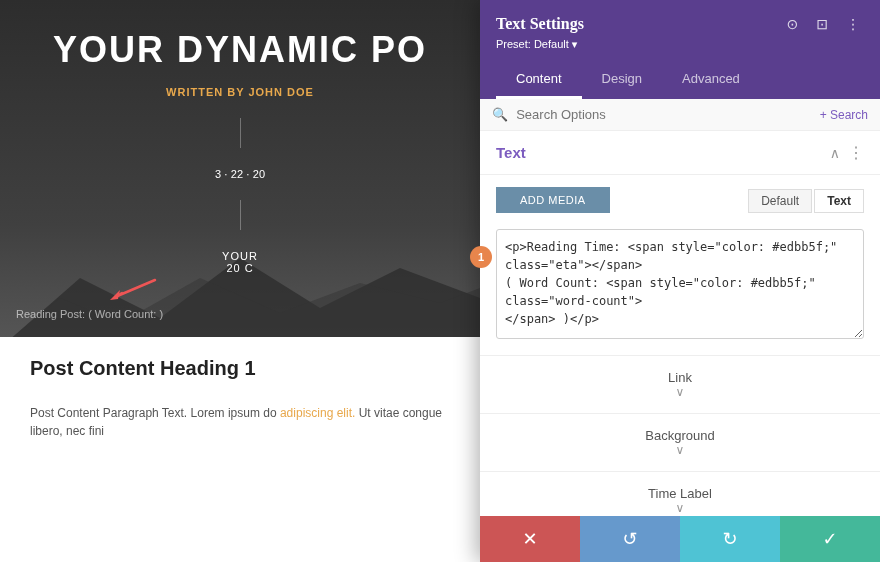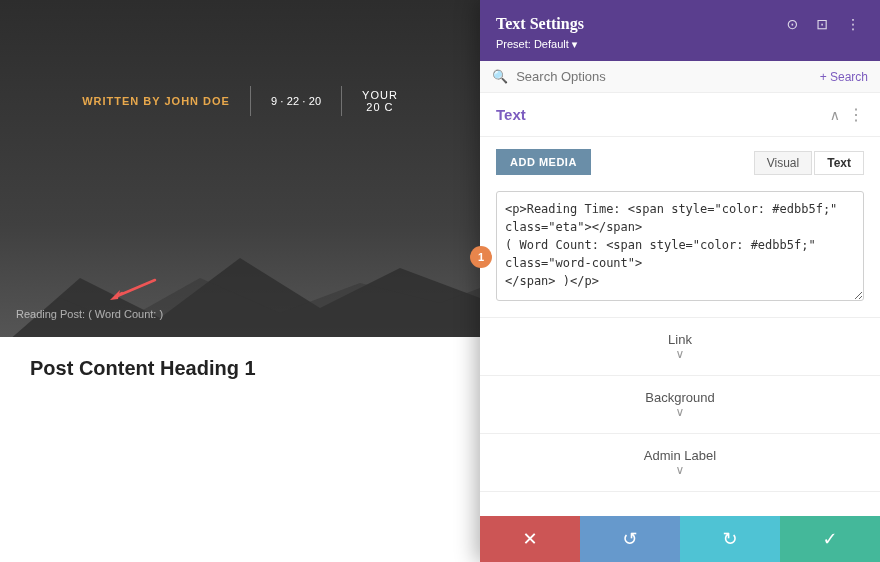--- a/index.html
+++ b/index.html
@@ -36,20 +36,21 @@
       line-height: 1.1;
       margin-bottom: 8px;
     }
 
     .preview-meta {
       display: flex;
       justify-content: center;
       align-items: center;
       gap: 20px;
       margin-top: 16px;
+      flex-direction: column;
     }
 
     .preview-meta-author {
       color: #e8a84c;
       font-weight: 700;
       font-size: 11px;
       letter-spacing: 1px;
     }
 
     .preview-meta-divider {
@@ -287,23 +288,23 @@
     .view-btn.active {
       background: #fff;
       color: #333;
       font-weight: 600;
     }
 
     .add-media-btn {
       background: #6a8ea8;
       color: #fff;
       border: none;
-      padding: 7px 14px;
-      font-size: 11px;
-      font-weight: 700;
+      padding: 7px 24px;
+      font-size: 11px;
+      font-weight: 400;
       letter-spacing: 0.5px;
       cursor: pointer;
       margin-bottom: 8px;
       text-transform: uppercase;
     }
 
     .text-editor {
       width: 100%;
       border: 1px solid #d0d0d0;
       border-radius: 3px;
@@ -381,68 +382,78 @@
 
   <div class="preview-bg"></div>
 
   <svg class="mountains-svg" viewBox="0 0 480 100" xmlns="http://www.w3.org/2000/svg">
     <polygon points="0,100 80,30 160,70 240,10 320,60 400,20 480,50 480,100" fill="#2a2a2a" opacity="0.7"></polygon>
     <polygon points="0,100 60,50 120,75 200,30 280,65 360,35 440,55 480,40 480,100" fill="#333" opacity="0.5"></polygon>
   </svg>
 
   <div class="preview-content-top">
     <div class="preview-title">
-      <br>
+      <span>YOUR DYNAMIC PO</span><br>
     </div>
 
     <div class="preview-meta">
       <span class="preview-meta-author">WRITTEN BY JOHN DOE</span>
       <div class="preview-meta-divider"></div>
       <div>
-        <div class="preview-date">9 · 22 · 20</div>
+        <div class="preview-date">3 · 22 · 20</div>
       </div>
       <div class="preview-meta-divider"></div>
       <div>
         <div class="preview-meta-cate">YOUR</div>
         <div class="preview-meta-cate">20 C</div>
       </div>
     </div>
   </div>
 
   <div class="arrow-indicator">
     <svg width="60" height="30" viewBox="0 0 60 30" xmlns="http://www.w3.org/2000/svg">
       <path d="M55 5 L15 22 L22 18" stroke="#e55" stroke-width="2.5" fill="none" stroke-linecap="round"></path>
       <polygon points="10,25 20,15 18,24" fill="#e55"></polygon>
     </svg>
   </div>
 
   <div class="preview-reading">Reading Post: ( Word Count: )</div>
 
   <div class="preview-bottom">
     <div class="post-heading">Post Content Heading 1</div>
+    <div class="post-body">
+      <span>Post Content Paragraph Text. Lorem ipsum do</span>
+      <a href="#">adipiscing elit.</a>
+      <span> Ut vitae congue libero, nec fini</span>
+    </div>
   </div>
 </div>
 
 <div class="num-badge">1</div>
 
 <div class="settings-panel">
 
   <div class="settings-header">
     <div class="settings-header-top">
       <span class="settings-title">Text Settings</span>
       <div class="settings-icons">
         <button class="settings-icon-btn">⊙</button>
         <button class="settings-icon-btn">⊡</button>
         <button class="settings-icon-btn">⋮</button>
       </div>
     </div>
     <div class="preset-line">
       <span>Preset: Default ▾</span>
     </div>
 
+    <div class="settings-tabs">
+      <div class="tab-item active">Content</div>
+      <div class="tab-item">Design</div>
+      <div class="tab-item">Advanced</div>
+    </div>
   </div>
 
   <div class="search-bar">
     <span style="color:#aaa; font-size:13px;">🔍</span>
     <input class="search-input" type="text" placeholder="Search Options" style="">
     <button class="filter-btn">+ Search</button>
   </div>
 
   <div class="settings-body">
 
@@ -453,21 +464,21 @@
         <button style="background:none;border:none;color:#999;cursor:pointer;font-size:16px;">⋮</button>
       </div>
     </div>
 
     <div class="section-body">
 
       
       <div style="display:flex; align-items:center; justify-content:space-between; margin-bottom:8px;">
         <button class="add-media-btn">ADD MEDIA</button>
         <div class="view-toggle">
-          <button class="view-btn">Visual</button>
+          <button class="view-btn">Default</button>
           <button class="view-btn active">Text</button>
         </div>
       </div>
 
       
       <textarea class="text-editor" style="">&lt;p&gt;Reading Time: &lt;span style="color: #edbb5f;" class="eta"&gt;&lt;/span&gt;
 ( Word Count: &lt;span style="color: #edbb5f;" class="word-count"&gt;
 &lt;/span&gt; )&lt;/p&gt;</textarea>
     </div>
 
@@ -475,21 +486,21 @@
       <span class="collapsible-label">Link</span>
       <span class="chevron-icon">∨</span>
     </div>
 
     <div class="collapsible-section">
       <span class="collapsible-label">Background</span>
       <span class="chevron-icon">∨</span>
     </div>
 
     <div class="collapsible-section">
-      <span class="collapsible-label">Admin Label</span>
+      <span class="collapsible-label">Time Label</span>
       <span class="chevron-icon">∨</span>
     </div>
 
   </div>
 
   <div class="settings-footer">
     <button class="footer-btn cancel">✕</button>
     <button class="footer-btn undo">↺</button>
     <button class="footer-btn redo">↻</button>
     <button class="footer-btn save">✓</button>

